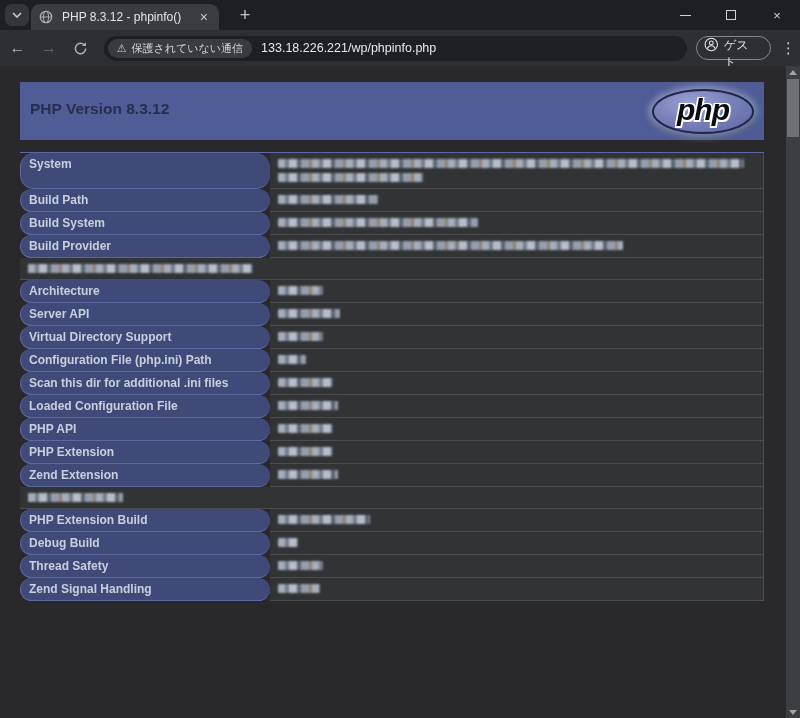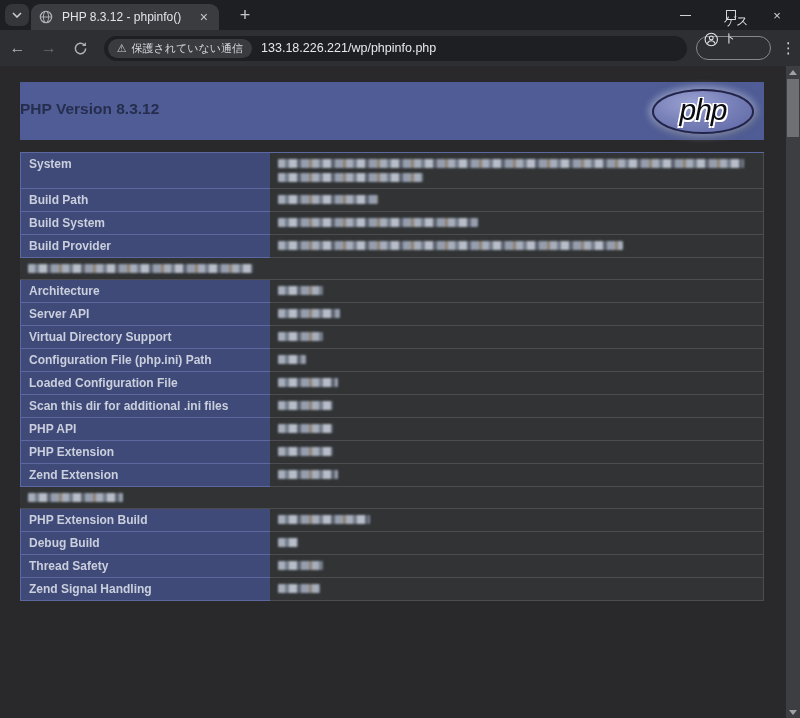--- a/index.html
+++ b/index.html
@@ -30,47 +30,47 @@
   .nav-btn { width:28px; height:28px; margin-left:4px; display:flex; align-items:center;
              justify-content:center; font-size:16px; color:#aeb2b7; border-radius:50%; }
   .nav-btn.disabled { color:#67696d; }
   .omnibox { margin-left:10px; width:600px; height:25px; background:#1e1f22; border-radius:13px;
              display:flex; align-items:center; padding:0 10px 0 4px; gap:9px; }
   .sec-chip { height:19px; background:#3a3b3f; border-radius:10px; display:flex; align-items:center;
               gap:5px; padding:0 9px; color:#d3d6da; font-size:11px; white-space:nowrap; }
   .warn-ico { font-size:11px; color:#c9ccd0; }
   .url-text { font-size:12.5px; color:#e6e8eb; white-space:nowrap; }
   .profile { margin-left:9px; height:24px; border:1px solid #86888c; border-radius:13px;
-             display:flex; align-items:flex-end; gap:5px; padding:0 10px 12px 7px; color:#e3e5e8;
+             display:flex; align-items:flex-start; gap:5px; padding:0 10px 4px 7px; color:#e3e5e8;
              font-size:12px; }
   .menu-btn { margin-left:6px; width:24px; height:24px; display:flex; align-items:center;
               justify-content:center; color:#cfd1d4; font-size:15px; letter-spacing:0; }
 
   
   .page { position:relative; height:652px; background:#29292c; overflow:hidden; }
   .content { position:absolute; left:20px; top:16px; width:744px; }
 
   .hdr { position:relative; height:58px; background:#4f5c95; margin-bottom:12px; }
-  .hdr-title { position:absolute; left:0; top:18px; font-size:15.5px; font-weight:bold;
+  .hdr-title { position:absolute; left:10px; top:18px; font-size:15.5px; font-weight:bold;
                color:#262e4e; }
   .php-logo { position:absolute; right:10px; top:7px; width:102px; height:45px; border-radius:50%;
               background:radial-gradient(ellipse at 38% 30%, #9aa2d2 0%, #7a82ba 45%, #5d65a4 100%);
               border:2px solid #23244a;
               box-shadow:0 0 7px 3px rgba(210,215,238,.5), 2px 3px 6px rgba(0,0,0,.35);
               display:flex; align-items:center; justify-content:center; }
-  .php-logo span { font-size:30px; font-weight:normal; font-style:italic; color:#0b0b14;
+  .php-logo span { font-size:30px; font-weight:bold; font-style:italic; color:#0b0b14;
                    letter-spacing:-1px; padding-bottom:3px;
                    text-shadow:-1.5px -1.5px 0 #fff, 1.5px -1.5px 0 #fff,
                                -1.5px 1.5px 0 #fff, 1.5px 1.5px 0 #fff, 0 2px 2px rgba(0,0,0,.35); }
 
   .tbl { width:744px; border-top:1px solid #5d68a0; }
   .row { display:flex; }
   .cell-label { width:250px; background:#404a78; border-bottom:1px solid #5d68a0;
                 border-left:1px solid #5d68a0; padding:4px 8px; font-size:12px; font-weight:bold;
-                color:#c9cfdd; }
+                color:#c9cfdd;border-radius:14px; }
   .cell-value { flex:1; background:#313335; border-bottom:1px solid #4b4d51;
                 border-right:1px solid #4b4d51; padding:6px 8px; }
   .redact { display:block; height:9px; border-radius:1px; filter:blur(1.3px);
             background:repeating-linear-gradient(90deg,#a6adbb 0 7px,#767d8a 7px 11px,
                        #b7bdc9 11px 19px,#5d636e 19px 23px,#969eae 23px 31px,#8d8273 31px 34px); }
   .redact + .redact { margin-top:5px; }
 
   
   .scrollbar { position:absolute; right:0; top:0; width:14px; height:652px; background:#3d3e41; }
   .sb-arrow { position:absolute; left:0; width:14px; height:12px; display:flex;
@@ -200,29 +200,29 @@
               <span class="redact" style="width: 45px;"></span>
             </div>
           </div>
           <div class="row">
             <div class="cell-label">Configuration File (php.ini) Path</div>
             <div class="cell-value">
               <span class="redact" style="width: 28px;"></span>
             </div>
           </div>
           <div class="row">
+            <div class="cell-label">Scan this dir for additional .ini files</div>
+            <div class="cell-value">
+              <span class="redact" style="width: 55px;"></span>
+            </div>
+          </div>
+          <div class="row">
             <div class="cell-label">Loaded Configuration File</div>
             <div class="cell-value">
               <span class="redact" style="width: 60px;"></span>
-            </div>
-          </div>
-          <div class="row">
-            <div class="cell-label">Scan this dir for additional .ini files</div>
-            <div class="cell-value">
-              <span class="redact" style="width: 55px;"></span>
             </div>
           </div>
           <div class="row">
             <div class="cell-label">PHP API</div>
             <div class="cell-value">
               <span class="redact" style="width: 55px;"></span>
             </div>
           </div>
           <div class="row">
             <div class="cell-label">PHP Extension</div>

